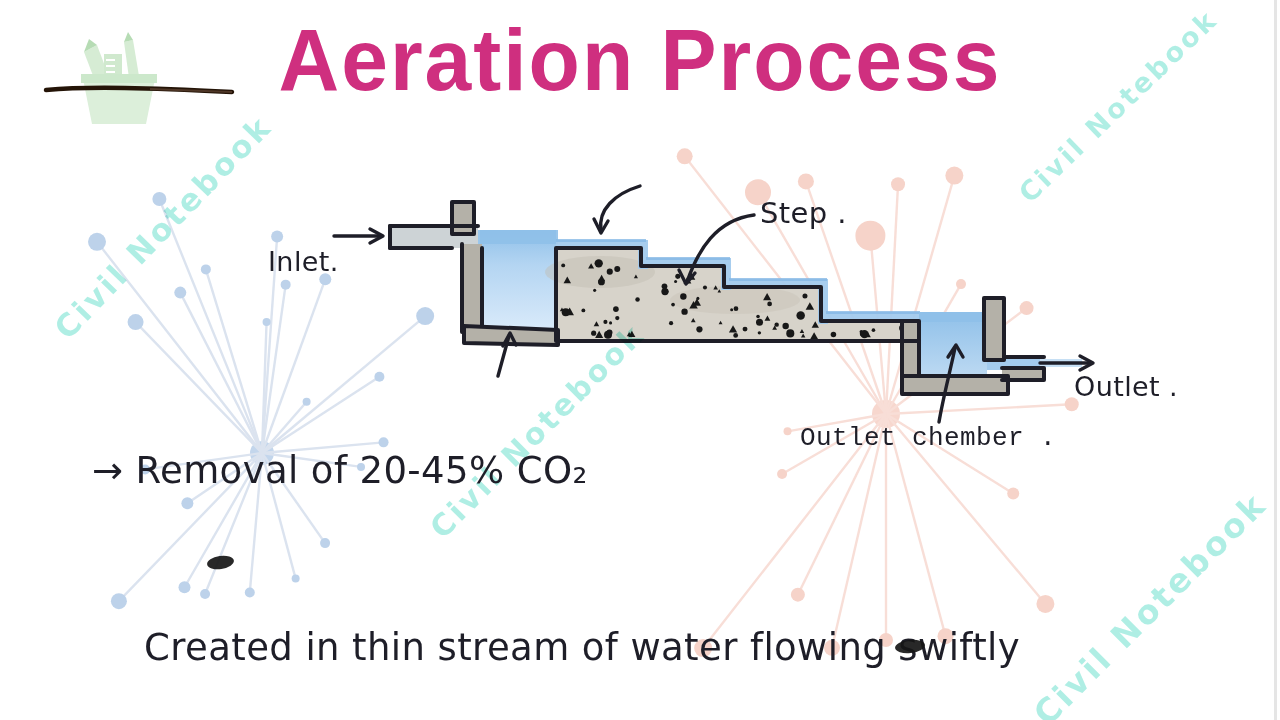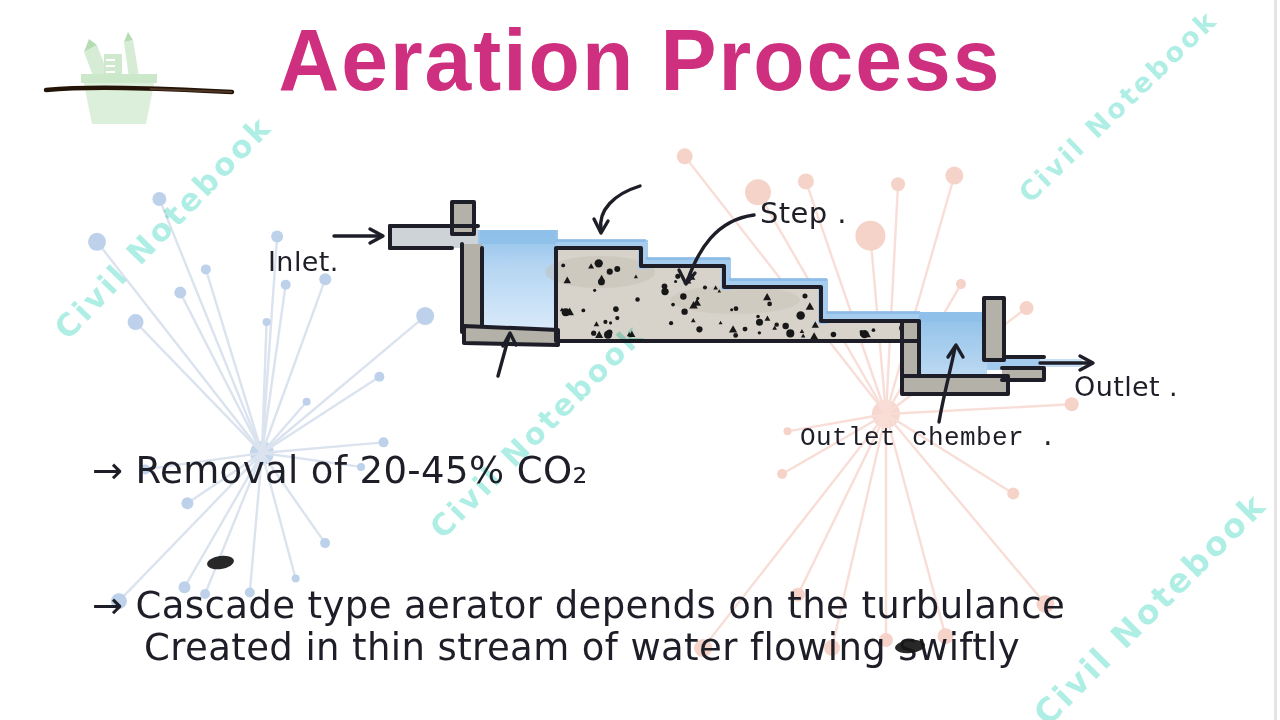--- a/index.html
+++ b/index.html
@@ -308,18 +308,17 @@
   <div class="abs wm" style="left:1150px;top:609px;transform:translate(-50%,-50%) rotate(-45deg);font-size:33px;">Civil Notebook</div>
 
   <div id="title" class="abs">Aeration Process</div>
 
   <div class="abs hand label" style="left:268px;top:246px;font-size:27px;">Inlet.</div>
   <div class="abs hand label" style="left:760px;top:196px;font-size:29px;">Step .</div>
   <div class="abs hand label" style="left:800px;top:423px;font-family:Liberation Mono, monospace;">Outlet chember .</div>
   <div class="abs hand label" style="left:1074px;top:371px;font-size:27px;">Outlet .</div>
 
   <div class="abs hand note" style="left:92px;top:449px;">→ Removal of 20-45% CO₂</div>
-  <div class="abs hand note" style="left:92px;top:584px;">→ Cascade type aerator depends on the turbulance</div>
   <div class="abs hand note" style="left:144px;top:626px;">Created in thin stream of water flowing swiftly</div>
 
   <div class="abs smudge" style="left:207px;top:556px;width:27px;height:13px;transform:rotate(-8deg);"></div>
   <div class="abs smudge" style="left:895px;top:640px;width:30px;height:13px;transform:rotate(-6deg);"></div>
 </div>
 
 </body></html>

